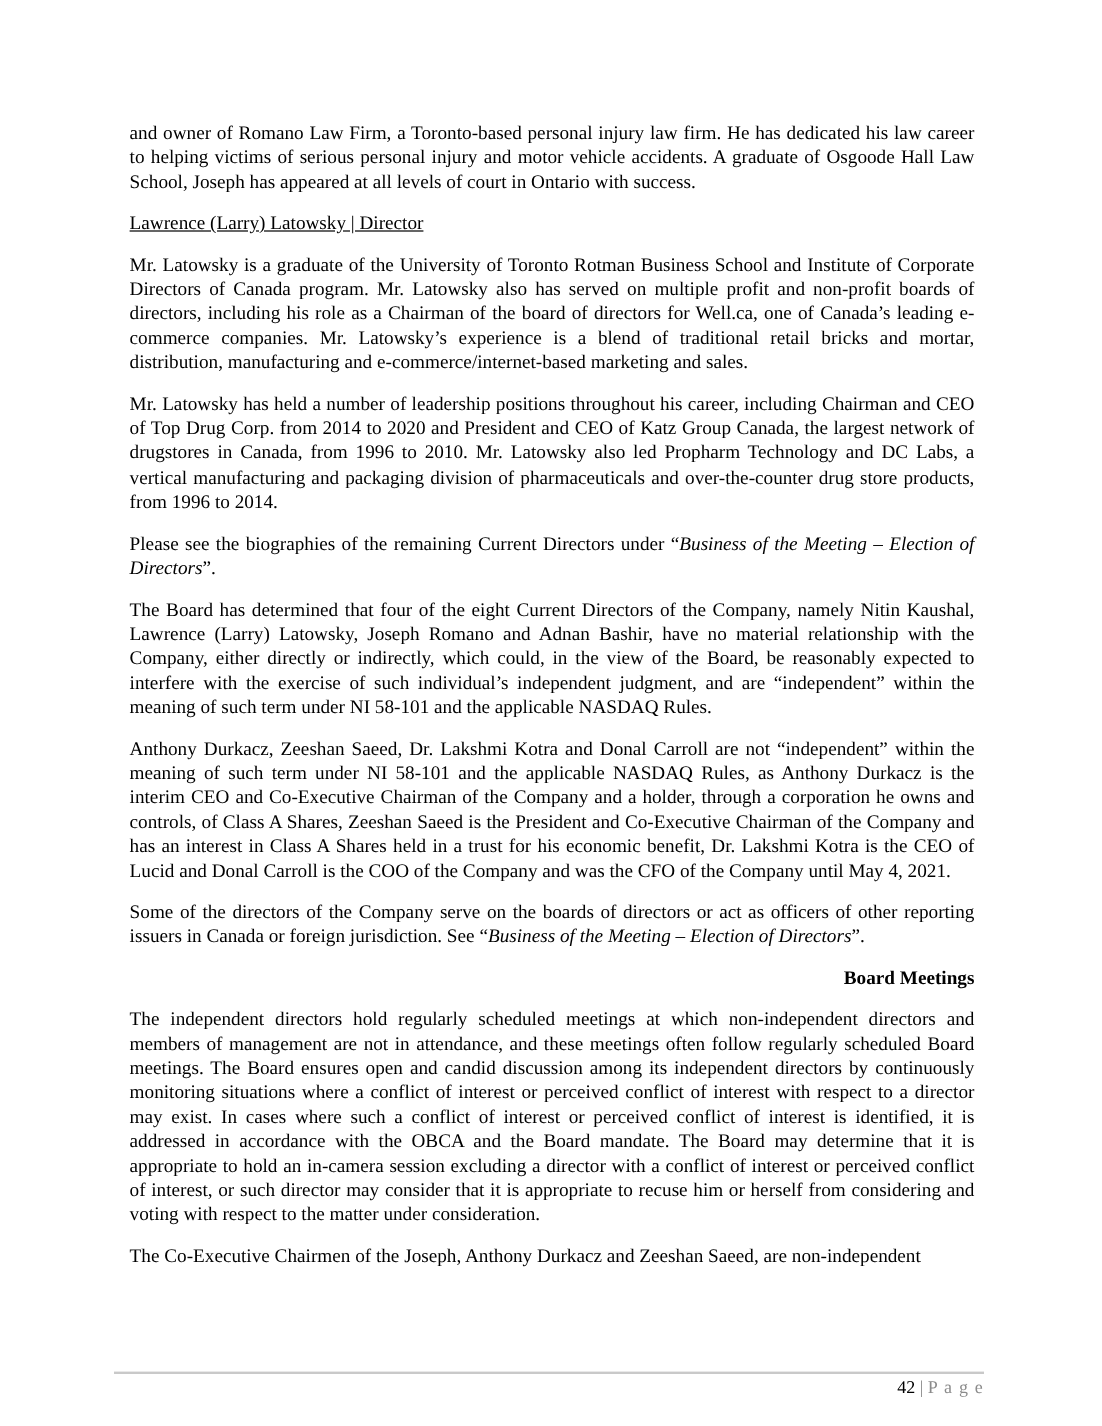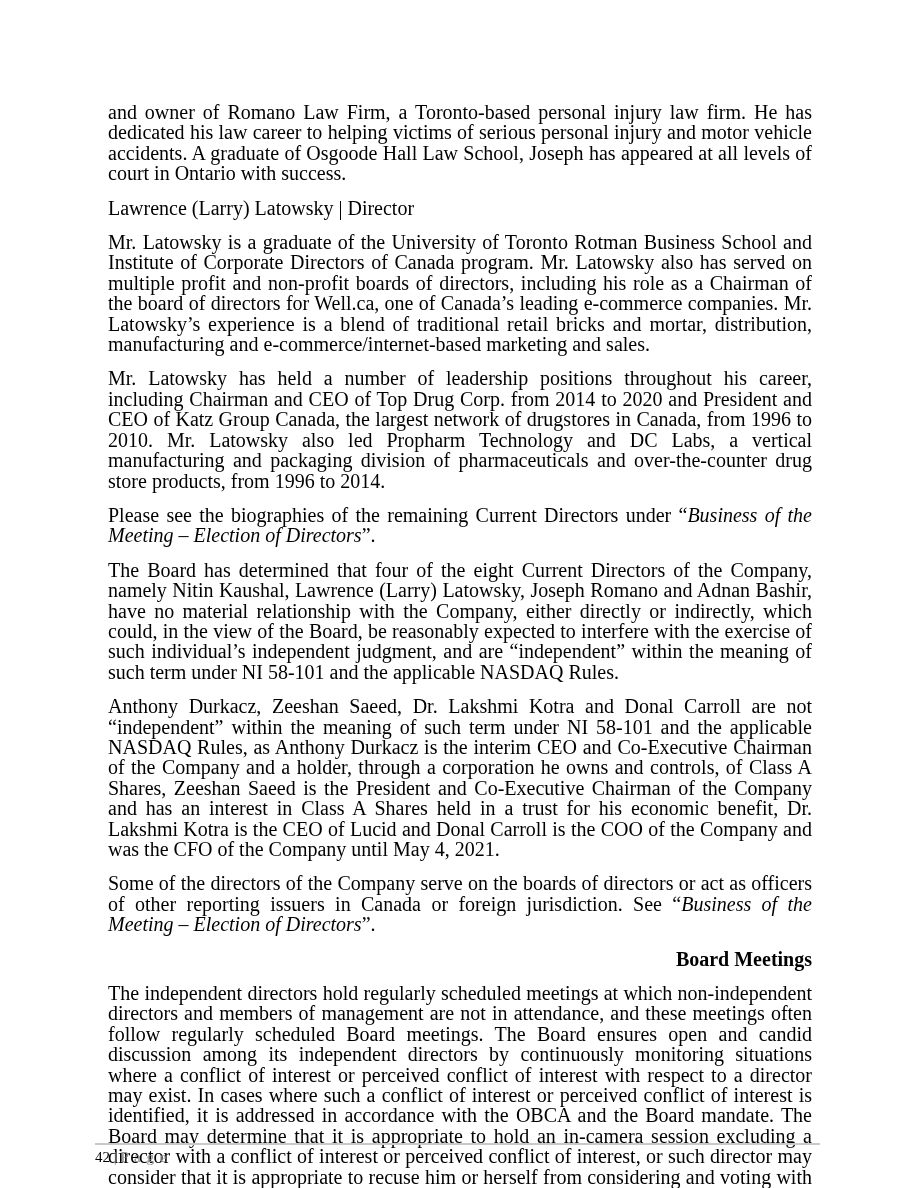--- a/index.html
+++ b/index.html
@@ -17,48 +17,50 @@
     overflow: hidden;
   }
   .doc-body {
     position: absolute;
     left: 108px;
     top: 102px;
     width: 704px;
   }
   .doc-body p {
     margin: 0 0 14px 0;
-    font-size: 20px;
+    font-size: 16px;
     line-height: 20.4px;
     text-align: justify;
   }
   p.heading-underline {
     text-align: left;
   }
   p.heading-underline span {
+    text-decoration: underline;
   }
   p.heading-bold {
     font-weight: bold;
     text-align: right;
   }
   .italic {
     font-style: italic;
   }
   .page-footer {
     position: absolute;
     left: 95px;
     width: 725px;
     top: 1143px;
   }
   .footer-rule {
     border: 0;
     border-top: 2px solid #c9c9c9;
     margin: 0;
   }
   .footer-text {
+    text-align: right;
     font-size: 15px;
     padding-top: 4px;
     padding-right: 0px;
     color: #000000;
     white-space: nowrap;
   }
   .footer-grey {
     color: #8b8b8b;
   }
   .footer-label {

